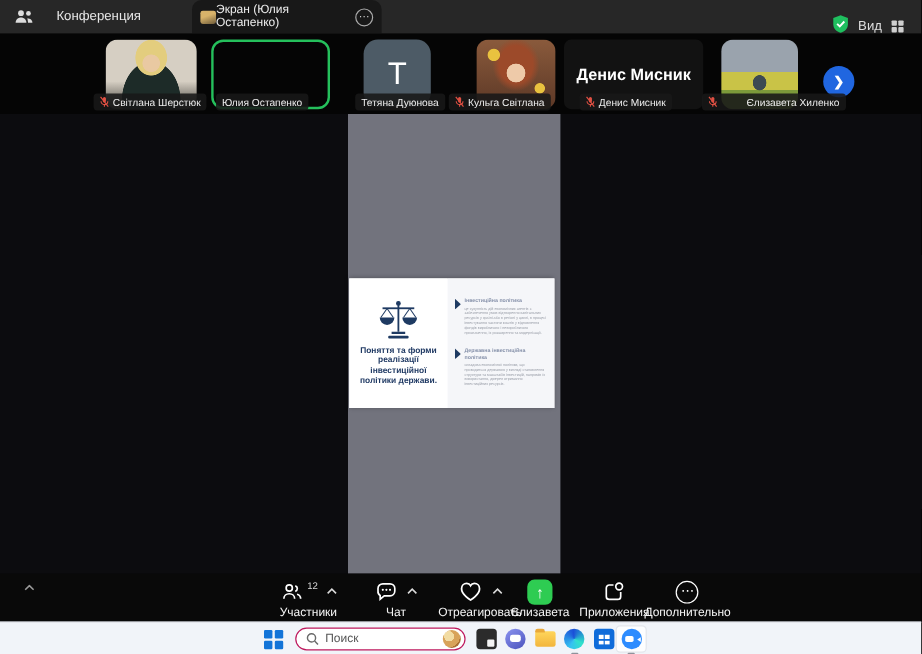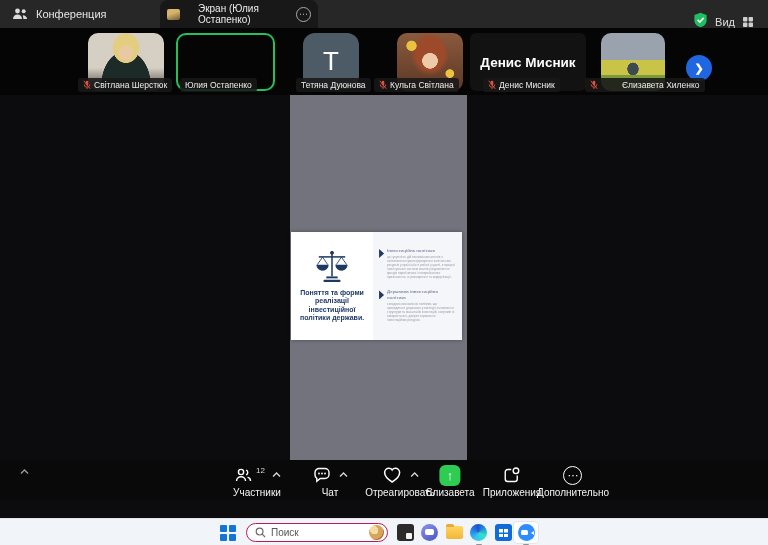--- a/index.html
+++ b/index.html
@@ -1,22 +1,22 @@
 <!DOCTYPE html>
 <html><head>
 <meta charset="utf-8">
 <style>
   html,body{margin:0;padding:0;background:#000;}
   *{box-sizing:border-box;font-family:"Liberation Sans",sans-serif;}
   .app{position:relative;width:768px;height:545px;overflow:hidden;background:#0c0c0f;}
 
   
   .topbar{position:absolute;top:0;left:0;right:0;height:28px;background:#272727;}
-  .tb-left{position:absolute;left:12px;top:0;height:28px;display:flex;align-items:center;gap:8px;color:#e6e6e6;font-size:11px;}
-  .tab{position:absolute;left:160px;top:0;width:158px;height:28px;background:#181818;border-radius:8px 8px 0 0;display:flex;align-items:center;padding:0 7px;gap:18px;color:#ececec;font-size:10px;}
+  .tb-left{position:absolute;left:12px;top:0;height:28px;display:flex;align-items:center;gap:19px;color:#e6e6e6;font-size:11px;}
+  .tab{position:absolute;left:160px;top:0;width:158px;height:28px;background:#181818;border-radius:8px 8px 0 0;display:flex;align-items:center;padding:0 7px;gap:0;color:#ececec;font-size:10px;}
   .tab-thumb{width:13px;height:11px;border-radius:2px;background:linear-gradient(160deg,#d8b36a 0 40%,#6e5b3a);flex:none;}
   .tab-more{margin-left:auto;width:15px;height:15px;border:1px solid #aaa;border-radius:50%;color:#ccc;display:flex;align-items:center;justify-content:center;font-size:9px;line-height:1;flex:none;}
   .tb-right{position:absolute;right:14px;top:0;height:28px;display:flex;align-items:flex-end;gap:7px;color:#ddd;font-size:11px;}
 
   
   .filmstrip{position:absolute;top:28px;left:0;right:0;height:67px;background:#050505;}
   .vtile{position:absolute;top:5px;height:58px;border-radius:10px;overflow:hidden;}
   .v-blonde{left:88px;width:76px;background:
     radial-gradient(circle at 50% 34%,#e9c9a2 0 13%,transparent 14%),
     radial-gradient(ellipse at 50% 26%,#e3cd7e 0 24%,transparent 25%),
@@ -47,21 +47,21 @@
   .slide{position:absolute;left:1px;top:137px;width:171px;height:108px;background:#fff;display:flex;box-shadow:0 0 4px rgba(0,0,0,.35);}
   .slide-left{width:48%;display:flex;flex-direction:column;align-items:center;justify-content:center;gap:5px;padding:4px 5px;background:#fff;}
   .slide-title{font-size:7px;line-height:8.5px;font-weight:bold;color:#203a64;text-align:center;}
   .slide-right{width:52%;background:#f5f6f9;padding:16px 7px 6px 6px;display:flex;flex-direction:column;gap:10px;}
   .sec{display:flex;gap:3px;}
   .sec-arrow{flex:none;width:5px;height:9px;background:#1e3a62;clip-path:polygon(0 0,100% 50%,0 100%);margin-top:1px;}
   .sec-head{font-size:4.4px;line-height:5.4px;font-weight:bold;color:#8691aa;margin-bottom:2px;}
   .sec-body{font-size:3.1px;line-height:4px;color:#989da7;}
 
   
-  .toolbar{position:absolute;top:460px;left:0;right:0;height:40px;background:#090909;}
+  .toolbar{position:absolute;top:478px;left:0;right:0;height:40px;background:#090909;}
   .collapse-caret{position:absolute;left:20px;top:9px;}
   .tbtn{position:absolute;top:4px;transform:translateX(-50%);display:flex;flex-direction:column;align-items:center;color:#f5f5f5;}
   .tbtn-row{height:22px;display:flex;align-items:center;gap:7px;}
   .tbtn-label{font-size:10px;margin-top:1px;white-space:nowrap;}
   .badge12{font-size:8px;color:#d8d8d8;align-self:flex-start;margin:2px 0 0 -4px;}
   .share-green{width:21px;height:21px;border-radius:6px;background:#2ecc52;color:#fff;display:flex;align-items:center;justify-content:center;font-size:13px;font-weight:bold;}
   .circle-more{width:19px;height:19px;border:1.4px solid #fff;border-radius:50%;display:flex;align-items:center;justify-content:center;font-size:11px;color:#fff;line-height:1;}
 
   
   .taskbar{position:absolute;top:518px;left:0;right:0;height:27px;background:#f1f4f9;border-top:1px solid #e1e4ea;}

